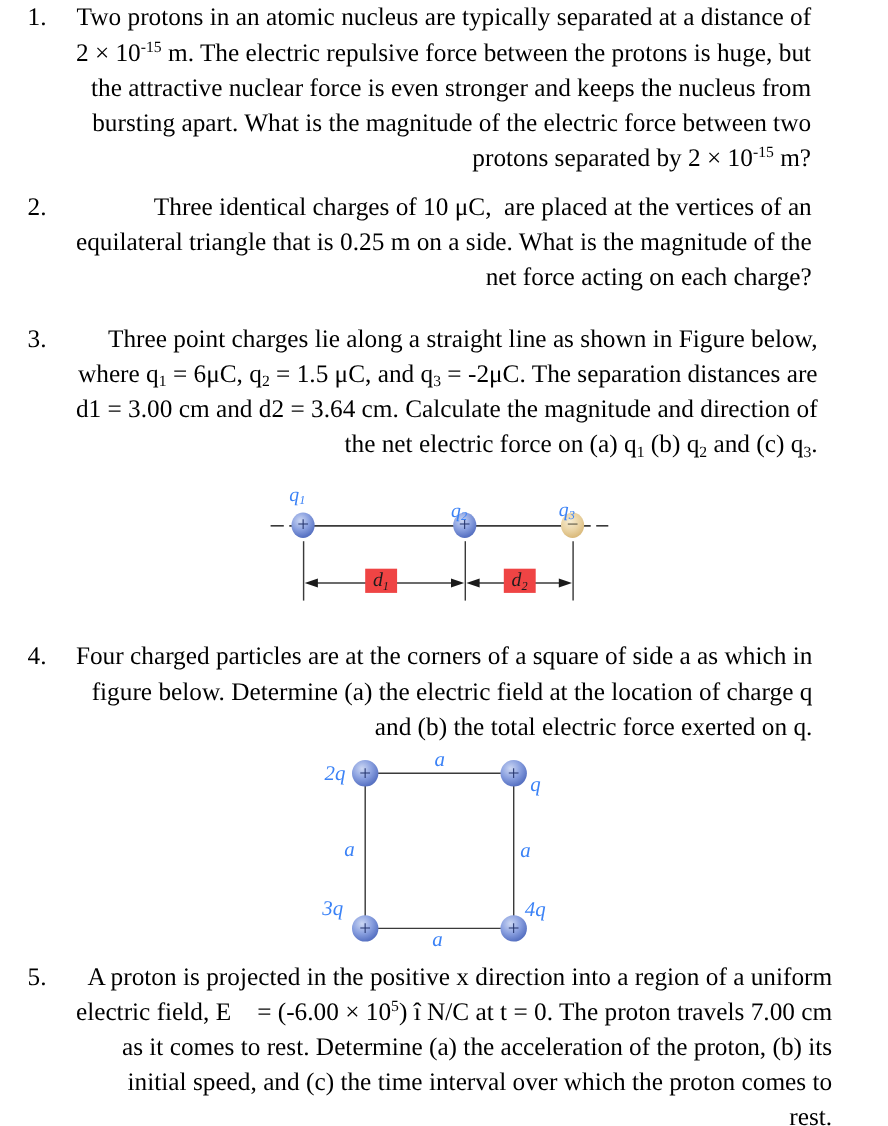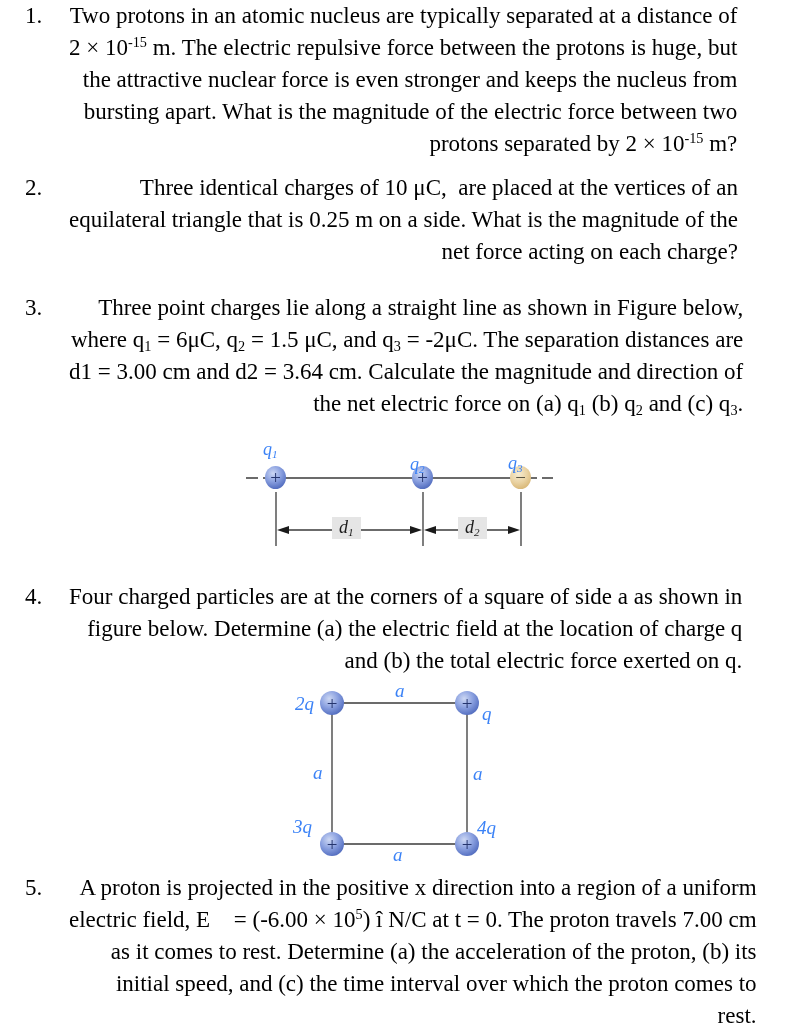--- a/index.html
+++ b/index.html
@@ -15,21 +15,21 @@
   .problem{position:absolute;left:25px;z-index:1;}
   .pnum{position:absolute;left:0;top:0;font-size:23px;line-height:32px;}
   .plines{margin-left:44px;text-align:right;}
   .pline{font-size:23px;line-height:32px;white-space:pre;}
 
   sup{font-size:0.62em;line-height:0;position:relative;vertical-align:baseline;top:-0.55em;}
   sub{font-size:0.62em;line-height:0;position:relative;vertical-align:baseline;top:0.28em;}
 
   .fig-label{position:absolute;z-index:3;font-style:italic;font-size:18px;line-height:1.1;color:#3b82f6;}
   .fig-label.big{font-size:19px;}
-  .dim-label{position:absolute;z-index:3;font-style:italic;font-size:18px;line-height:1.2;color:#1c1c1c;background:#e5e5e5;padding:0 7px;}
+  .dim-label{position:absolute;z-index:3;font-style:italic;font-size:18px;line-height:1.2;color:#1c1c1c;background:#ef4444;padding:0 7px;}
 
   .sphere{
     position:absolute;z-index:2;border-radius:50%;
     display:flex;align-items:center;justify-content:center;
     font-size:19px;line-height:1;font-family:"Liberation Serif","DejaVu Serif",serif;
   }
   .sphere.blue{
     background:radial-gradient(circle at 38% 32%, #ccd7f3 0%, #8ba1e0 40%, #5a74c4 72%, #445ca8 100%);
     color:#25356e;
   }
@@ -117,21 +117,21 @@
   <div class="sphere tan sp-s" style="left:510px;top:466px;">
       <span>−</span>
     </div>
 
   <div class="dim-label" style="left:332px;top:517px;">d<sub>1</sub></div>
   <div class="dim-label" style="left:458px;top:517px;">d<sub>2</sub></div>
 
   <div class="problem" style="top:581px;">
     <span class="pnum">4.</span>
     <div class="plines">
-      <div class="pline">Four charged particles are at the corners of a square of side a as shown in</div>
+      <div class="pline">Four charged particles are at the corners of a square of side a as which in</div>
       <div class="pline">figure below. Determine (a) the electric field at the location of charge q</div>
       <div class="pline">and (b) the total electric force exerted on q.</div>
     </div>
   </div>
 
   <div class="fig-label big" style="left:295px;top:694px;">2q</div>
   <div class="fig-label big" style="left:482px;top:704px;">q</div>
   <div class="fig-label big" style="left:293px;top:817px;">3q</div>
   <div class="fig-label big" style="left:477px;top:818px;text-align:center;">4q</div>
 

